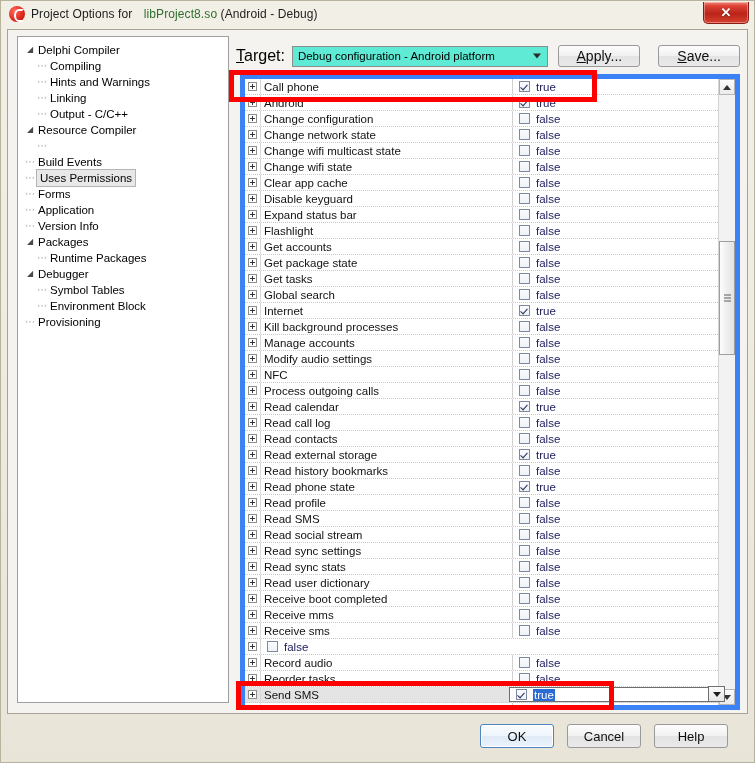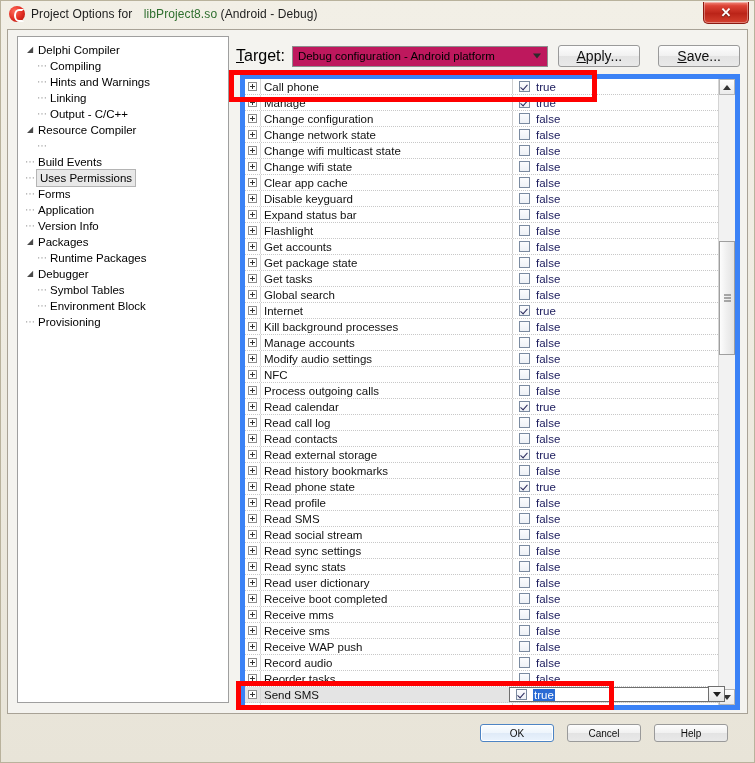--- a/index.html
+++ b/index.html
@@ -122,21 +122,21 @@
   }
   .targetrow {
     position: absolute;
     left: 0; top: 8px; width: 504px; height: 24px;
     display: flex; align-items: center;
   }
   .targetlbl { font-size: 16px; margin-right: 7px; }
   .targetlbl u { text-decoration: underline; }
   .combo {
     width: 276px; height: 21px;
-    background: #be185d;
+    background: #5eead4;
     border: 1px solid #8d8d8d;
     box-sizing: border-box;
     display: flex; align-items: center;
     font-size: 11.5px;
     padding-left: 5px;
     position: relative;
     cursor: default;
   }
   .combo .caret {
     position: absolute; right: 6px; top: 50%;
@@ -314,22 +314,22 @@
     border-top: 5px solid #1d1d1d;
   }
 
   
   .footer {
     position: absolute;
     left: 6px; right: 6px; bottom: 6px; height: 44px;
   }
   .btn-ok, .btn-cancel, .btn-help {
     position: absolute; top: 12px;
-    height: 18px; width: 74px;
-    font-size: 10px;
+    height: 24px; width: 74px;
+    font-size: 13px;
   }
   .btn-ok {
     left: 473px;
     border: 1px solid #4d84c4;
     box-shadow: inset 0 0 0 1px #ffffff;
     background: linear-gradient(180deg,#fbfdff 0%, #eef5fc 48%, #dfeaf7 50%, #eaf3fd 100%);
   }
   .btn-cancel { left: 560px; }
   .btn-help   { left: 647px; }
 
@@ -458,21 +458,21 @@
               <div class="gname">Call phone</div>
               <div class="gval">
                 <span class="cbx on"></span>
                 <span class="valtext">true</span>
               </div>
             </div>
             <div class="grow">
               <div class="gexp">
                 <span class="plus"></span>
               </div>
-              <div class="gname">Manage</div>
+              <div class="gname">Android</div>
               <div class="gval">
                 <span class="cbx on"></span>
                 <span class="valtext">true</span>
               </div>
             </div>
             <div class="grow">
               <div class="gexp">
                 <span class="plus"></span>
               </div>
               <div class="gname">Change configuration</div>
@@ -798,21 +798,20 @@
               <div class="gname">Receive sms</div>
               <div class="gval">
                 <span class="cbx"></span>
                 <span class="valtext">false</span>
               </div>
             </div>
             <div class="grow">
               <div class="gexp">
                 <span class="plus"></span>
               </div>
-              <div class="gname">Receive WAP push</div>
               <div class="gval">
                 <span class="cbx"></span>
                 <span class="valtext">false</span>
               </div>
             </div>
             <div class="grow">
               <div class="gexp">
                 <span class="plus"></span>
               </div>
               <div class="gname">Record audio</div>

